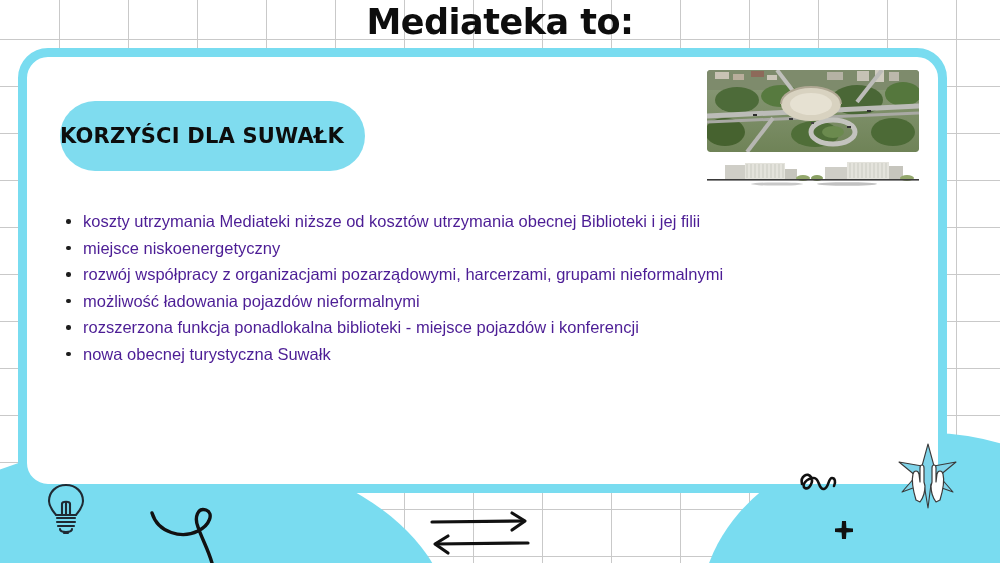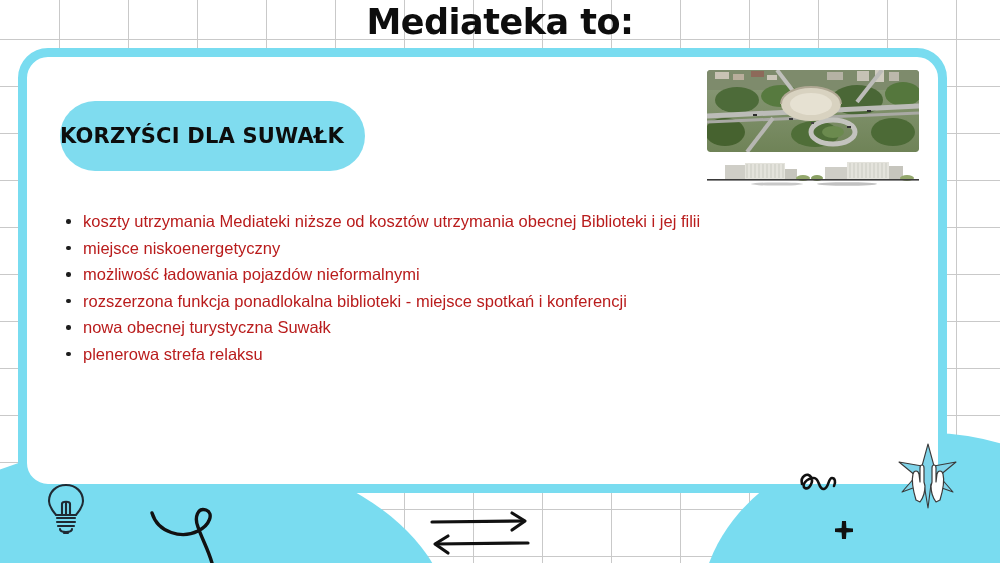--- a/index.html
+++ b/index.html
@@ -113,21 +113,21 @@
     margin: 0;
     padding: 0;
     list-style: none;
   }
   .bullet {
     position: relative;
     padding-left: 20px;
     margin-bottom: 8.5px;
     font-size: 16.5px;
     line-height: 18px;
-    color: #b91c1c;
+    color: #4c1d95;
     font-family: "Liberation Sans", sans-serif;
     white-space: nowrap;
   }
   .bullet::before {
     content: "";
     position: absolute;
     left: 3px;
     top: 7px;
     width: 4.5px;
     height: 4.5px;
@@ -263,24 +263,24 @@
         <rect x="0" y="22" width="212" height="1.6" fill="#3a3a3a"></rect>
 
         <ellipse cx="70" cy="27" rx="26" ry="1.6" fill="#9a9a9a" opacity="0.55"></ellipse>
         <ellipse cx="140" cy="27" rx="30" ry="1.8" fill="#8e8e8e" opacity="0.55"></ellipse>
       </svg>
     </div>
 
     <ul class="bullets">
       <li class="bullet">koszty utrzymania Mediateki niższe od kosztów utrzymania obecnej Biblioteki i jej filii</li>
       <li class="bullet">miejsce niskoenergetyczny</li>
+      <li class="bullet">rozwój współpracy z organizacjami pozarządowymi, harcerzami, grupami nieformalnymi</li>
       <li class="bullet">możliwość ładowania pojazdów nieformalnymi</li>
-      <li class="bullet">rozszerzona funkcja ponadlokalna biblioteki - miejsce spotkań i konferencji</li>
+      <li class="bullet">rozszerzona funkcja ponadlokalna biblioteki - miejsce pojazdów i konferencji</li>
       <li class="bullet">nowa obecnej turystyczna Suwałk</li>
-      <li class="bullet">plenerowa strefa relaksu</li>
     </ul>
 
     <svg class="doodle doodle-hands" width="78" height="74" viewBox="0 0 78 74">
       <g fill="#7fd4ea" stroke="#3a3a3a" stroke-width="1.1" stroke-linejoin="round">
         <path d="M39,2 L45,24 L67,20 L50,34 L64,50 L42,42 L39,66 L35,42 L13,50 L27,34 L10,20 L33,24 Z"></path>
       </g>
       <g fill="#ffffff" stroke="#3a3a3a" stroke-width="1.2" stroke-linecap="round" stroke-linejoin="round">
         <path d="M27,58 C24,48 22,40 24,32 C25,28 29,28 30,32 L31,40 L31,26 C31,22 35,22 35,26 L35,40 L36,44 C36,50 34,56 31,60 Z"></path>
         <path d="M51,58 C54,48 56,40 54,32 C53,28 49,28 48,32 L47,40 L47,26 C47,22 43,22 43,26 L43,40 L42,44 C42,50 44,56 47,60 Z"></path>
       </g>

